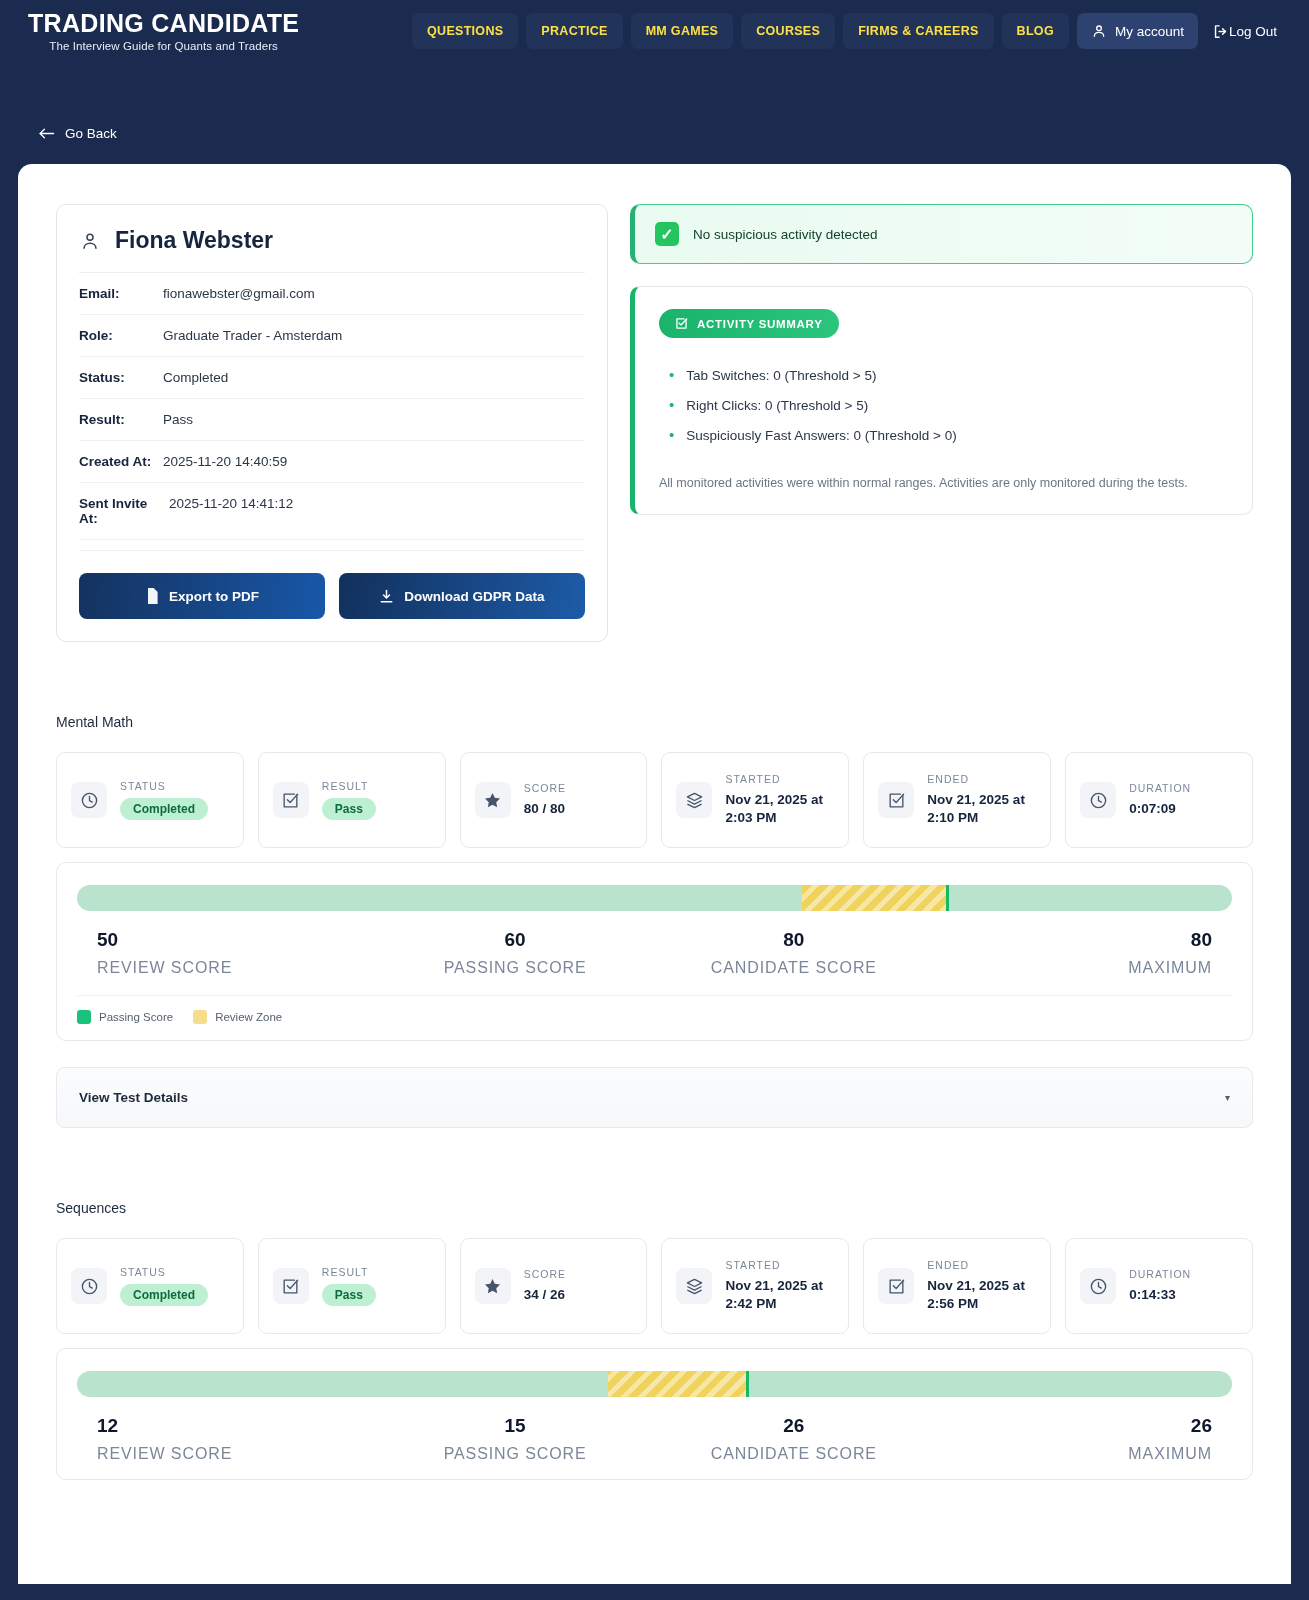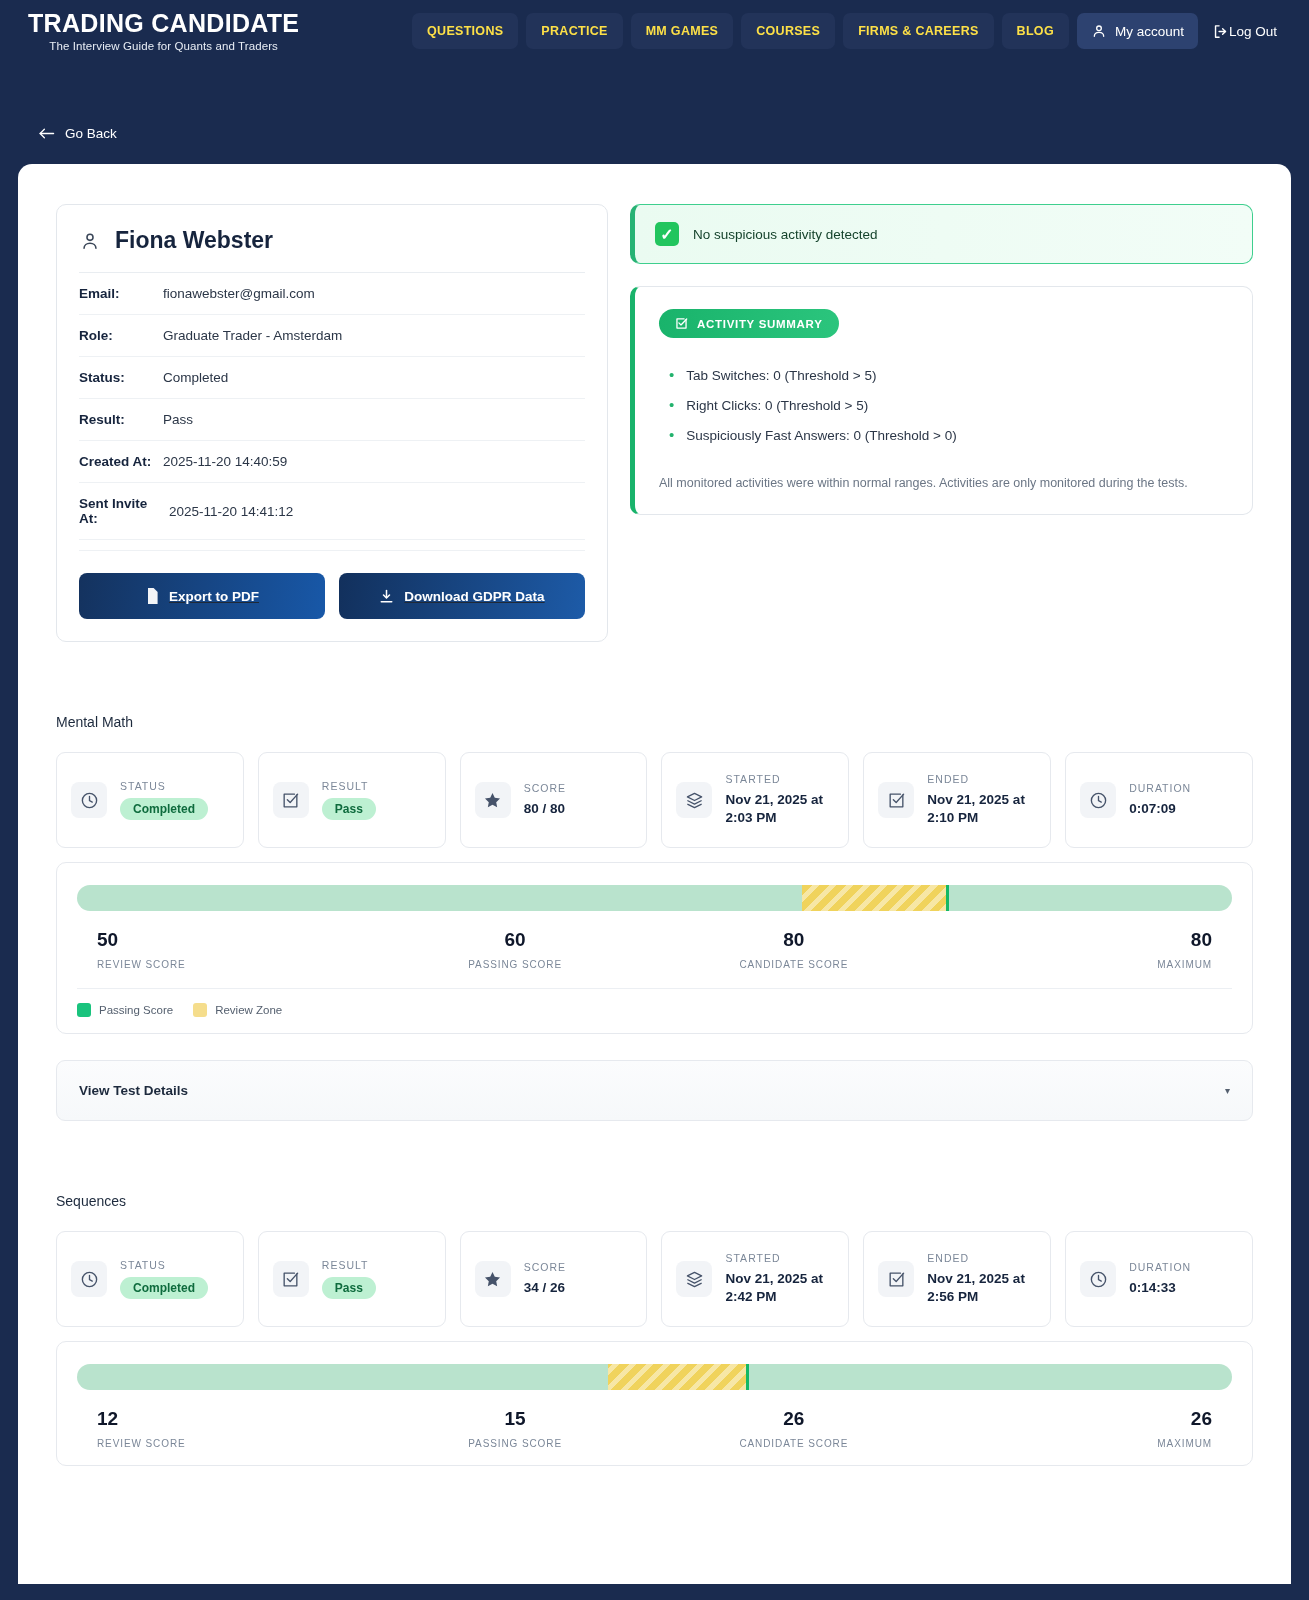--- a/index.html
+++ b/index.html
@@ -126,31 +126,30 @@
   .cand-head {
     display: flex;
     align-items: center;
     gap: 14px;
     padding-bottom: 18px;
     border-bottom: 1px solid #e9edf1;
   }
   .cand-name { font-size: 23px; font-weight: bold; color: #16243d; }
   .info-row {
     display: flex;
-    align-items: center;
     padding: 13px 0;
     border-bottom: 1px solid #eef1f4;
     font-size: 13.5px;
   }
   .info-row:last-of-type { border-bottom: none; }
   .info-label { font-weight: bold; color: #16243d; width: 84px; flex: none; }
   .info-label.wide { width: 90px; }
   .info-value { color: #2b3647; }
   .divider { border-top: 1px solid #eef1f4; margin: 10px 0 0 0; }
-  .btn-row { display: flex; gap: 14px; margin-top: 22px; text-decoration: underline; }
+  .btn-row { display: flex; gap: 14px; margin-top: 22px; }
   .btn {
     flex: 1;
     display: flex;
     align-items: center;
     justify-content: center;
     gap: 10px;
     color: #fff;
     font-size: 13.5px;
     font-weight: bold;
     padding: 15px 0;
@@ -300,21 +299,21 @@
   }
   .ticks {
     display: flex;
     margin-top: 18px;
   }
   .tick { flex: 1; text-align: center; }
   .tick:first-child { text-align: left; padding-left: 20px; }
   .tick:last-child { text-align: right; padding-right: 20px; }
   .tick-val { font-size: 19px; font-weight: bold; color: #0f172a; }
   .tick-lab {
-    font-size: 10px;
+    font-size: 16px;
     letter-spacing: 0.9px;
     color: #7b8798;
     margin-top: 8px;
     text-transform: uppercase;
   }
   .legend {
     display: flex;
     align-items: center;
     gap: 20px;
     margin-top: 18px;

